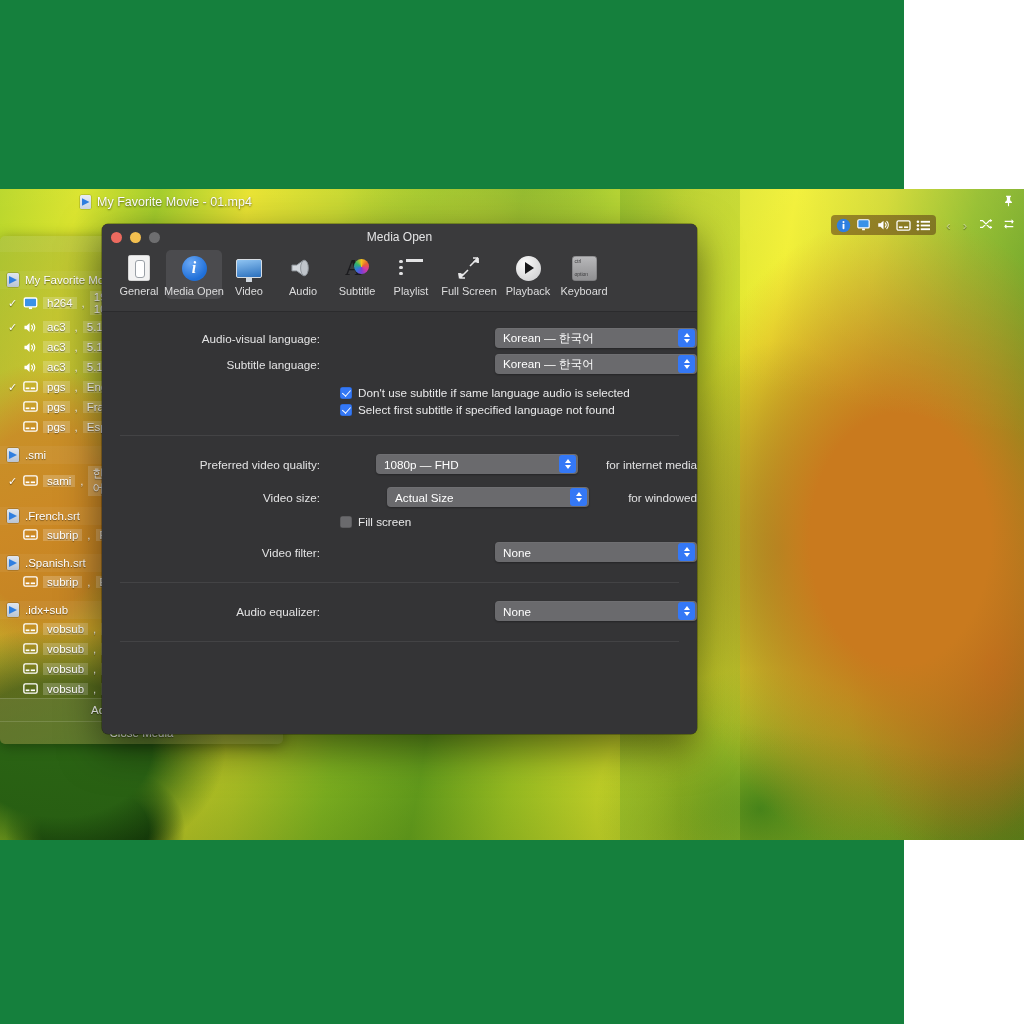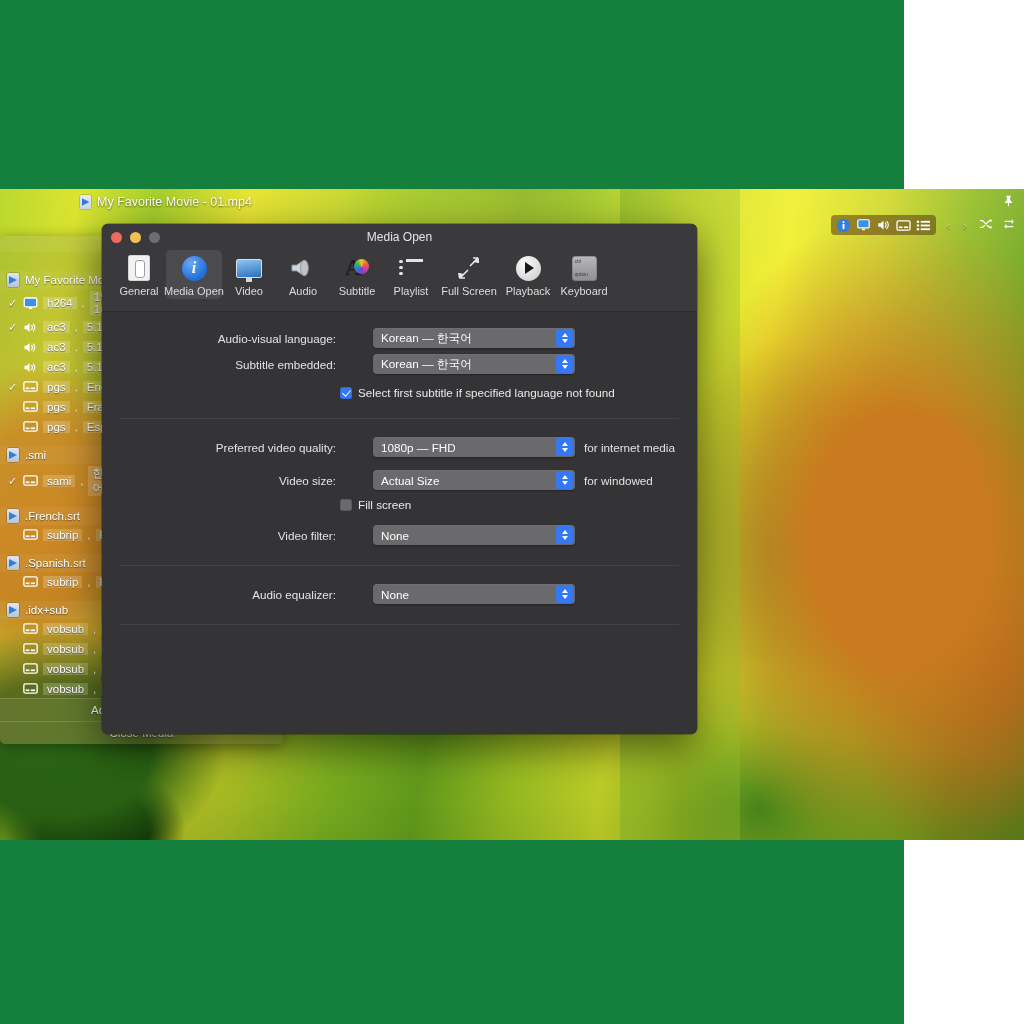--- a/index.html
+++ b/index.html
@@ -340,21 +340,22 @@
   }
   .icn-keyboard::before { content:"ctrl"; position:absolute; left:3px; top:2px; font-size:5px; color:#3a3a3c; }
   .icn-keyboard::after  { content:"option"; position:absolute; left:3px; bottom:4px; font-size:5px; color:#3a3a3c; }
 
   
   #prefs-body { padding: 0; }
   .hr { height: 1px; background: #434345; margin: 0 18px; }
 
   .row {
     display: flex; align-items: center;
-    padding: 3px 16px;
+    padding: 3px 0;
+    justify-content: space-between;
   }
   .row .lbl {
     width: 228px; text-align: right; padding-right: 10px;
     font-size: 11.7px; color: #e2e2e3;
   }
   .row .trail { font-size: 11.7px; color: #e2e2e3; margin-left: 9px; }
 
   .popup {
     width: 202px; height: 20px;
     background: #6a6a6d;
@@ -797,31 +798,35 @@
         <span class="popup">
           <span>Korean — 한국어</span>
           <span class="arrows">
               <i></i>
               <i></i>
             </span>
         </span>
       </div>
 
       <div class="row">
-        <span class="lbl">Subtitle embedded:</span>
+        <span class="lbl">Subtitle language:</span>
         <span class="popup">
           <span>Korean — 한국어</span>
           <span class="arrows">
               <i></i>
               <i></i>
             </span>
         </span>
       </div>
 
       <div class="pad-sm"></div>
+      <div class="cbrow">
+        <span class="cb on"></span>
+        <span>Don't use subtitle if same language audio is selected</span>
+      </div>
       <div class="cbrow">
         <span class="cb on"></span>
         <span>Select first subtitle if specified language not found</span>
       </div>
 
       <div style="height:17px"></div>
       <div class="hr"></div>
       <div style="height:15px"></div>
 
       <div class="row">

